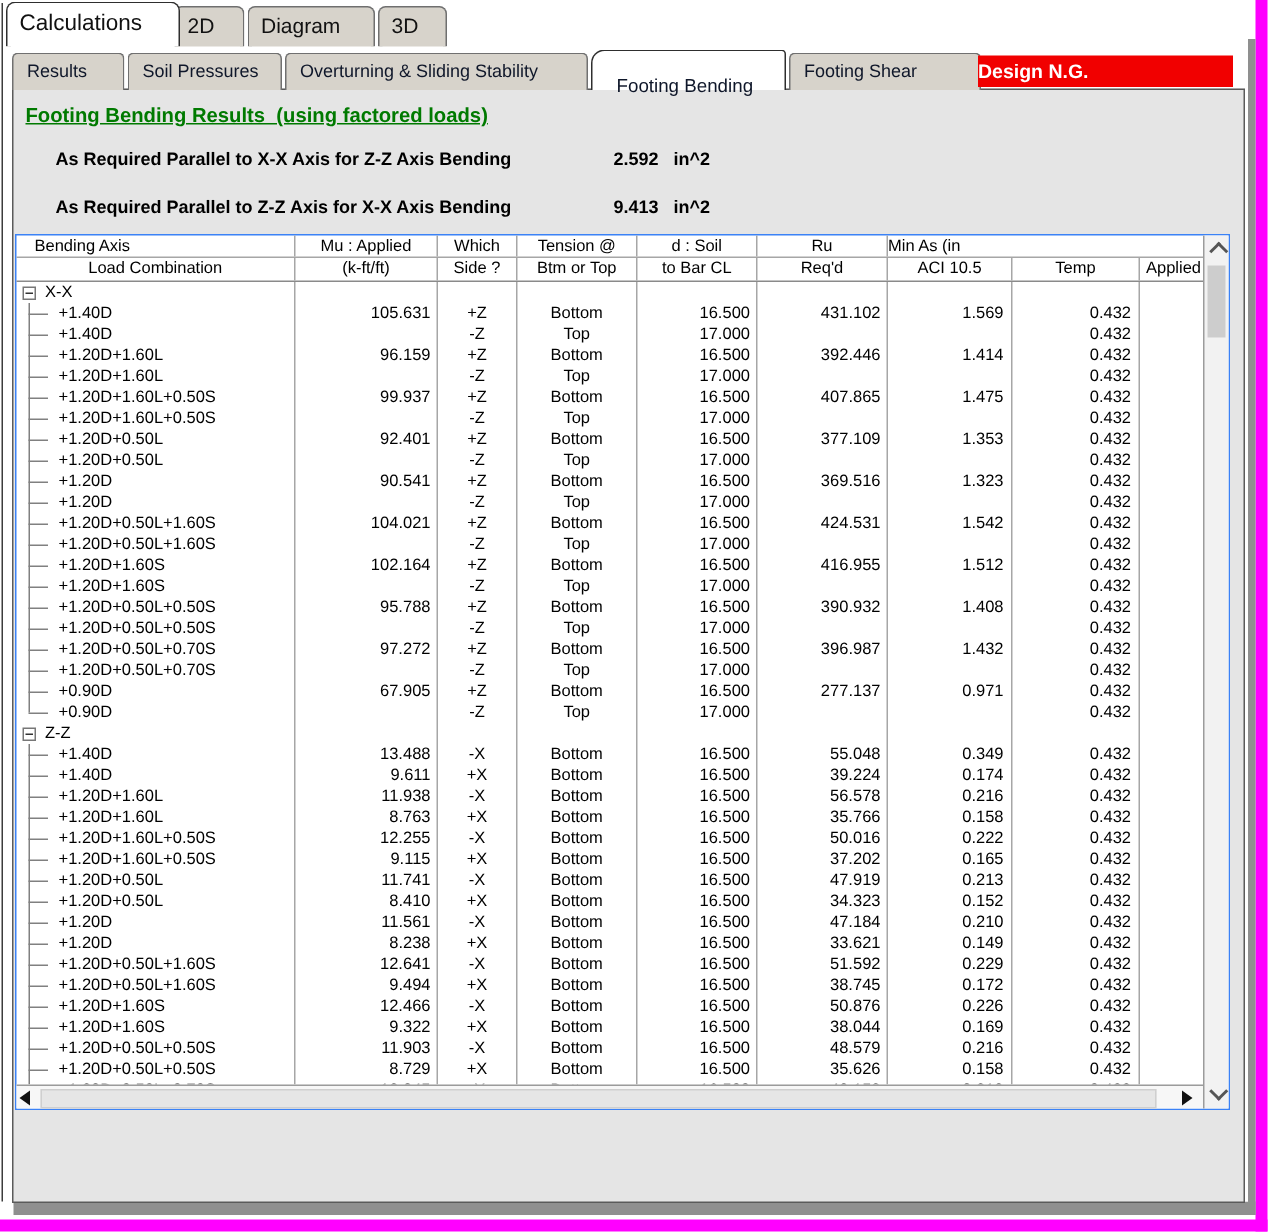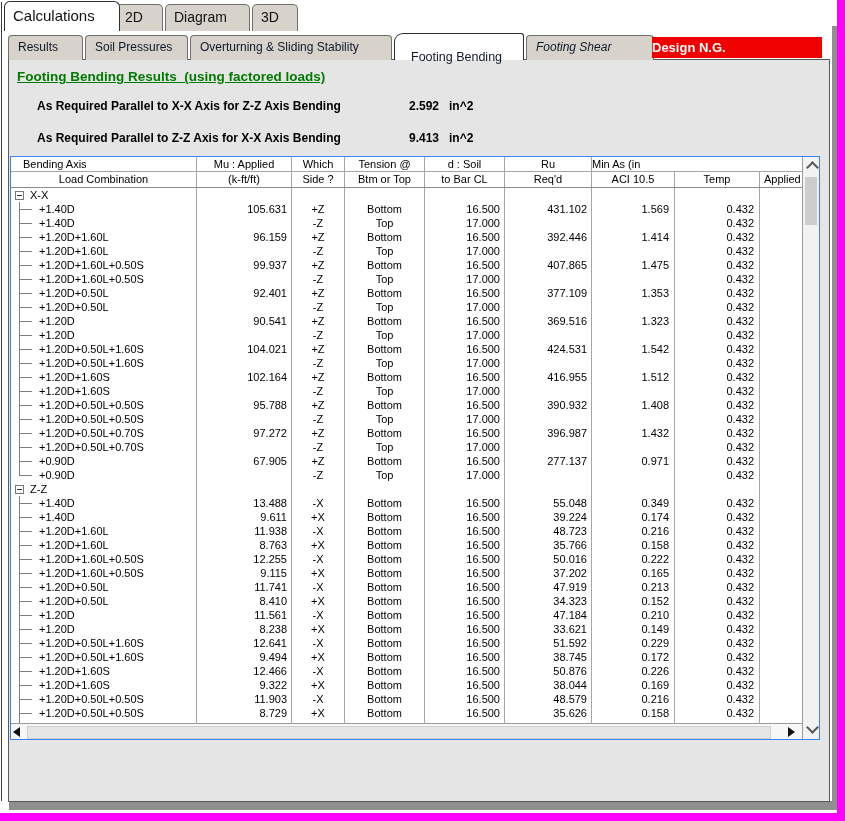--- a/index.html
+++ b/index.html
@@ -111,21 +111,21 @@
     <div class="toptab" style="left:114px;width:47px;">2D</div>
     <div class="toptab" style="left:163px;width:85px;">Diagram</div>
     <div class="toptab" style="left:250px;width:46px;">3D</div>
   </div>
 
   <div>
     <div class="subtab" style="left:6px;width:75px;">Results</div>
     <div class="subtab" style="left:83px;width:103px;">Soil Pressures</div>
     <div class="subtab" style="left:188px;width:202px;">Overturning &amp; Sliding Stability</div>
     <div class="subtab active" style="left:392px;width:130px;">Footing Bending</div>
-    <div class="subtab" style="left:524px;width:128px;font-style:italic;">Footing Shear</div>
+    <div class="subtab" style="left:524px;width:128px;">Footing Shear</div>
     <div class="abs" id="status-badge" style="background: rgb(241, 0, 0);">Design N.G.</div>
   </div>
 
   <div class="abs" id="panel">
     <div class="abs" id="heading">Footing Bending Results  (using factored loads)</div>
 
     <div class="summary-line" id="summary-1">
       <span class="lbl">As Required Parallel to X-X Axis for Z-Z Axis Bending</span>
       <span class="val">2.592</span>
       <span class="unit">in^2</span>
@@ -430,21 +430,21 @@
             <div class="cell c7">0.174</div>
             <div class="cell c8">0.432</div>
             <div class="cell c9"></div>
           </div>
           <div class="row item-row">
             <div class="cell c1">+1.20D+1.60L</div>
             <div class="cell c2">11.938</div>
             <div class="cell c3">-X</div>
             <div class="cell c4">Bottom</div>
             <div class="cell c5">16.500</div>
-            <div class="cell c6">48.723</div>
+            <div class="cell c6">56.578</div>
             <div class="cell c7">0.216</div>
             <div class="cell c8">0.432</div>
             <div class="cell c9"></div>
           </div>
           <div class="row item-row">
             <div class="cell c1">+1.20D+1.60L</div>
             <div class="cell c2">8.763</div>
             <div class="cell c3">+X</div>
             <div class="cell c4">Bottom</div>
             <div class="cell c5">16.500</div>

